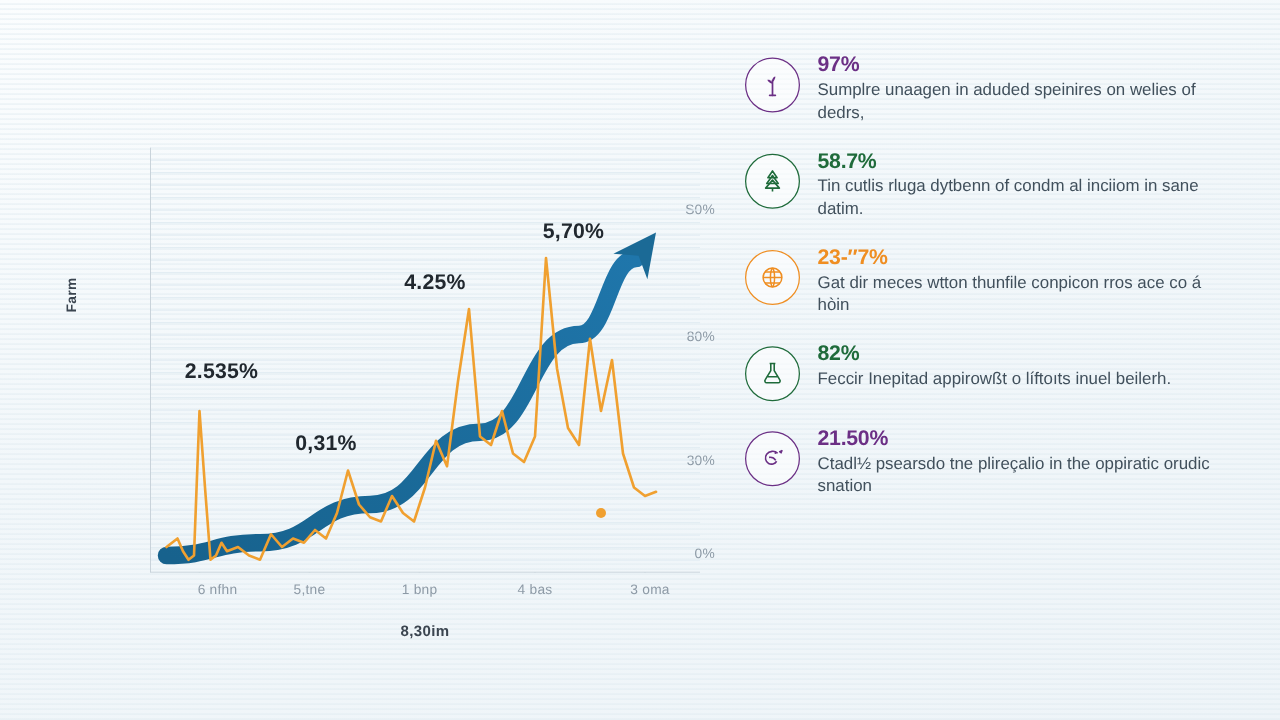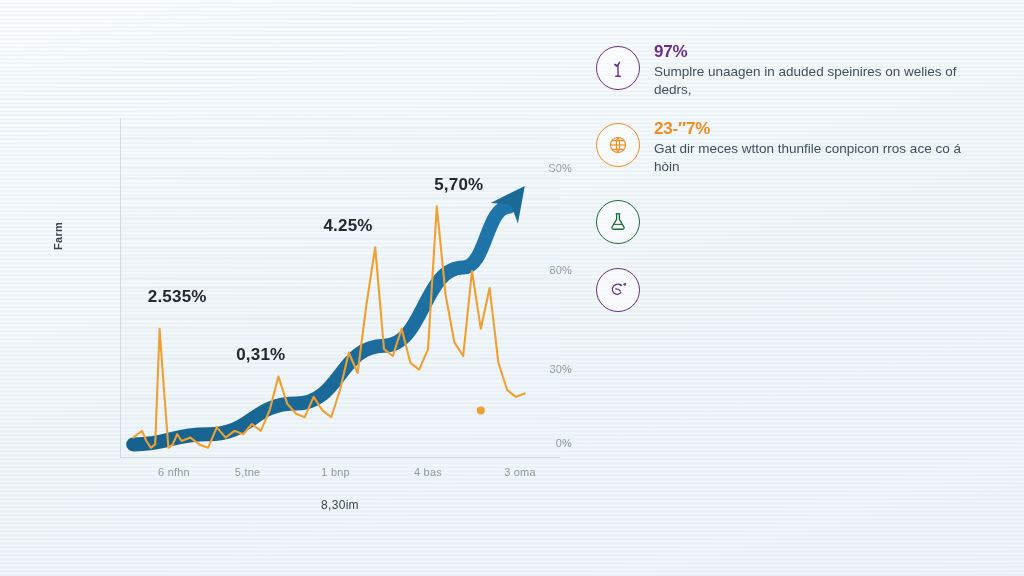--- a/index.html
+++ b/index.html
@@ -87,21 +87,21 @@
     letter-spacing: 0.2px;
   }
 
   .x-axis-title {
     position: absolute;
     left: 60px;
     top: 408px;
     width: 440px;
     text-align: center;
     font-size: 12px;
-    font-weight: 400;
+    font-weight: 700;
     color: #3b4550;
     letter-spacing: 0.3px;
   }
 
   .point-label {
     position: absolute;
     font-size: 17px;
     font-weight: 700;
     color: #21282f;
     white-space: nowrap;
@@ -267,20 +267,34 @@
             <path d="M12 9.5C12 9.5 14.5 7.5 14.5 4.5C12 5 11.5 7.8 12 9.5Z" fill="currentColor" stroke="none"></path>
             <path d="M9.5 21h5"></path>
           </svg>
         </div>
         <div class="stat-body">
           <div class="stat-value" style="color: rgb(107, 47, 133);">97%</div>
           <div class="stat-desc">Sumplre unaagen in aduded speinires on welies of dedrs,</div>
         </div>
       </div>
       <div class="stat-row">
+        <div class="stat-icon" style="color: rgb(31, 107, 59);">
+          <svg viewBox="0 0 24 24" width="22" height="22" fill="none" stroke="currentColor" stroke-width="1.4" stroke-linejoin="round">
+            <path d="M12 3L8 9h8z"></path>
+            <path d="M12 7l-5 7h10z"></path>
+            <path d="M12 11l-6 7h12z"></path>
+            <path d="M12 18v3"></path>
+          </svg>
+        </div>
+        <div class="stat-body">
+          <div class="stat-value" style="color: rgb(31, 107, 59);">58.7%</div>
+          <div class="stat-desc">Tin cutlis rluga dytbenn of condm al inciiom in sane datim.</div>
+        </div>
+      </div>
+      <div class="stat-row">
         <div class="stat-icon" style="color: rgb(239, 142, 34);">
           <svg viewBox="0 0 24 24" width="22" height="22" fill="none" stroke="currentColor" stroke-width="1.3">
             <circle cx="12" cy="12" r="8.2"></circle>
             <path d="M3.8 12h16.4"></path>
             <path d="M12 3.8c2.4 2.4 2.4 13.9 0 16.4"></path>
             <path d="M12 3.8c-2.4 2.4-2.4 13.9 0 16.4"></path>
             <path d="M5.4 7.2h13.2M5.4 16.8h13.2"></path>
           </svg>
         </div>
         <div class="stat-body">
@@ -289,26 +303,34 @@
         </div>
       </div>
       <div class="stat-row">
         <div class="stat-icon" style="color: rgb(31, 107, 59);">
           <svg viewBox="0 0 24 24" width="22" height="22" fill="none" stroke="currentColor" stroke-width="1.4" stroke-linejoin="round">
             <path d="M9.5 3h5"></path>
             <path d="M10.5 3v6.2L5.6 17.4A1.6 1.6 0 0 0 7 19.9h10a1.6 1.6 0 0 0 1.4-2.5L13.5 9.2V3"></path>
             <path d="M7.6 14.6h8.8" stroke-width="1.2"></path>
           </svg>
         </div>
+        <div class="stat-body">
+          <div class="stat-value" style="color: rgb(31, 107, 59);">82%</div>
+          <div class="stat-desc">Feccir Inepitad appirowßt o líftoıts inuel beilerh.</div>
+        </div>
       </div>
       <div class="stat-row">
         <div class="stat-icon" style="color: rgb(107, 47, 133);">
           <svg viewBox="0 0 24 24" width="22" height="22" fill="none" stroke="currentColor" stroke-width="1.4" stroke-linejoin="round">
             <path d="M16.5 7.2c-2.6-2.6-7.4-2.1-9.6.9-2 2.7-1 6.6 1.7 8 2.4 1.3 5.6.4 7-1.9"></path>
             <path d="M9 10.8c2.2-.3 4.6.7 5.8 2.6"></path>
             <circle cx="14.6" cy="7" r="0.9" fill="currentColor" stroke="none"></circle>
             <path d="M17.8 6.1l2.4-1.2-1 2.4"></path>
           </svg>
         </div>
+        <div class="stat-body">
+          <div class="stat-value" style="color: rgb(107, 47, 133);">21.50%</div>
+          <div class="stat-desc">Ctadl½ psearsdo tne plireçalio in the oppiratic orudic snation</div>
+        </div>
       </div>
     </div>
 
 </div>
 
 </body></html>

